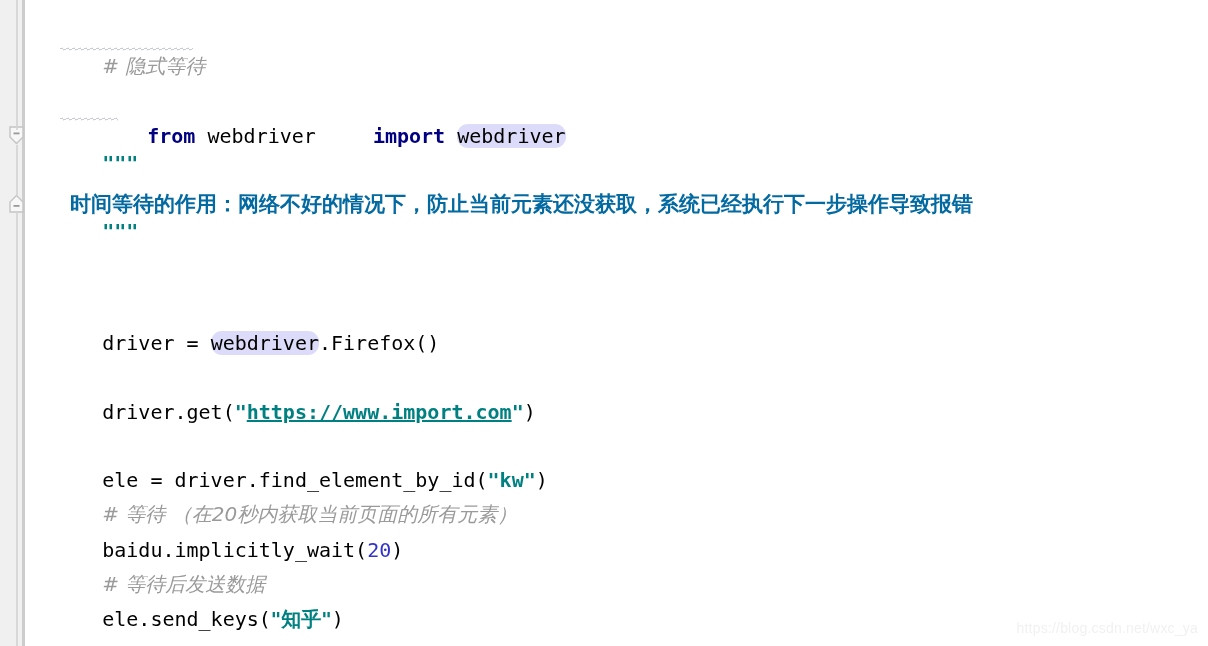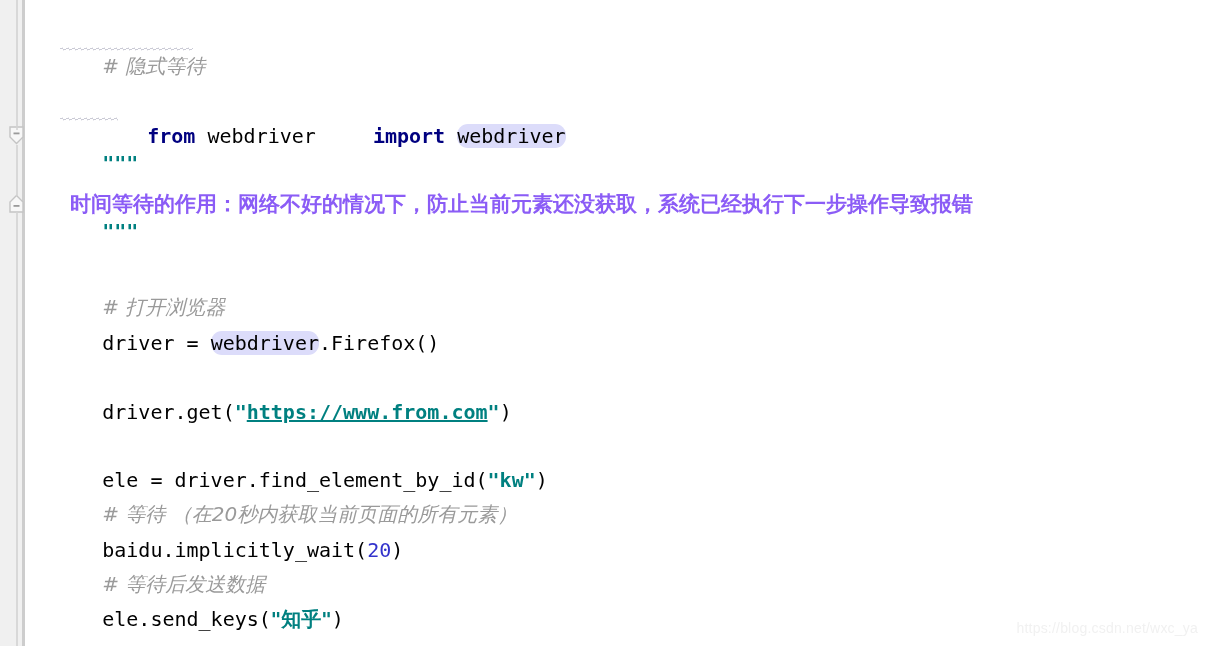--- a/index.html
+++ b/index.html
@@ -67,21 +67,21 @@
     height: 34px;
     color: #000000;
   }
 
   
   .kw       { color: #000080; font-weight: bold; margin-left: 45px; }
   .plain    { color: #000000; }
   .comment  { color: #9a9a9a; font-style: italic; }
   .str      { color: #008080; font-weight: bold; }
   .docq     { color: #008080; font-weight: bold; }
-  .doctext  { color: #8b5cf6; font-weight: bold; }
+  .doctext  { color: #0369a1; font-weight: bold; }
   .num      { color: #3333cc; }
   .link     { color: #008080; font-weight: bold; text-decoration: underline; }
   .hl-ident {
     background: #dcdcfa;
     color: #000000;
     border-radius: 11px;
   }
 
   
   .squiggle {
@@ -162,31 +162,28 @@
     </div>
 
     <div class="line cjk" style="top:153px; font-size:21px; letter-spacing:0px;">
       <span class="doctext">时间等待的作用：网络不好的情况下，防止当前元素还没获取，系统已经执行下一步操作导致报错</span>
     </div>
 
     <div class="line" style="top:180px;">
       <span class="docq">"""</span>
     </div>
 
-    <div class="line" style="top:256px;">
-      <span class="comment cjk-mono-comment"># 打开浏览器</span>
-    </div>
 
     <div class="line" style="top:292px;">
       <span class="plain">driver = </span><span class="hl-ident">webdriver</span><span class="plain">.Firefox()</span>
     </div>
 
 
     <div class="line" style="top:361px;">
-      <span class="plain">driver.get(</span><span class="str">"</span><span class="link">https://www.from.com</span><span class="str">"</span><span class="plain">)</span>
+      <span class="plain">driver.get(</span><span class="str">"</span><span class="link">https://www.import.com</span><span class="str">"</span><span class="plain">)</span>
     </div>
 
 
     <div class="line" style="top:429px;">
       <span class="plain">ele = driver.find_element_by_id(</span><span class="str">"kw"</span><span class="plain">)</span>
     </div>
 
     <div class="line" style="top:463px;">
       <span class="comment cjk-mono-comment"># 等待 （在20秒内获取当前页面的所有元素）</span>
     </div>

